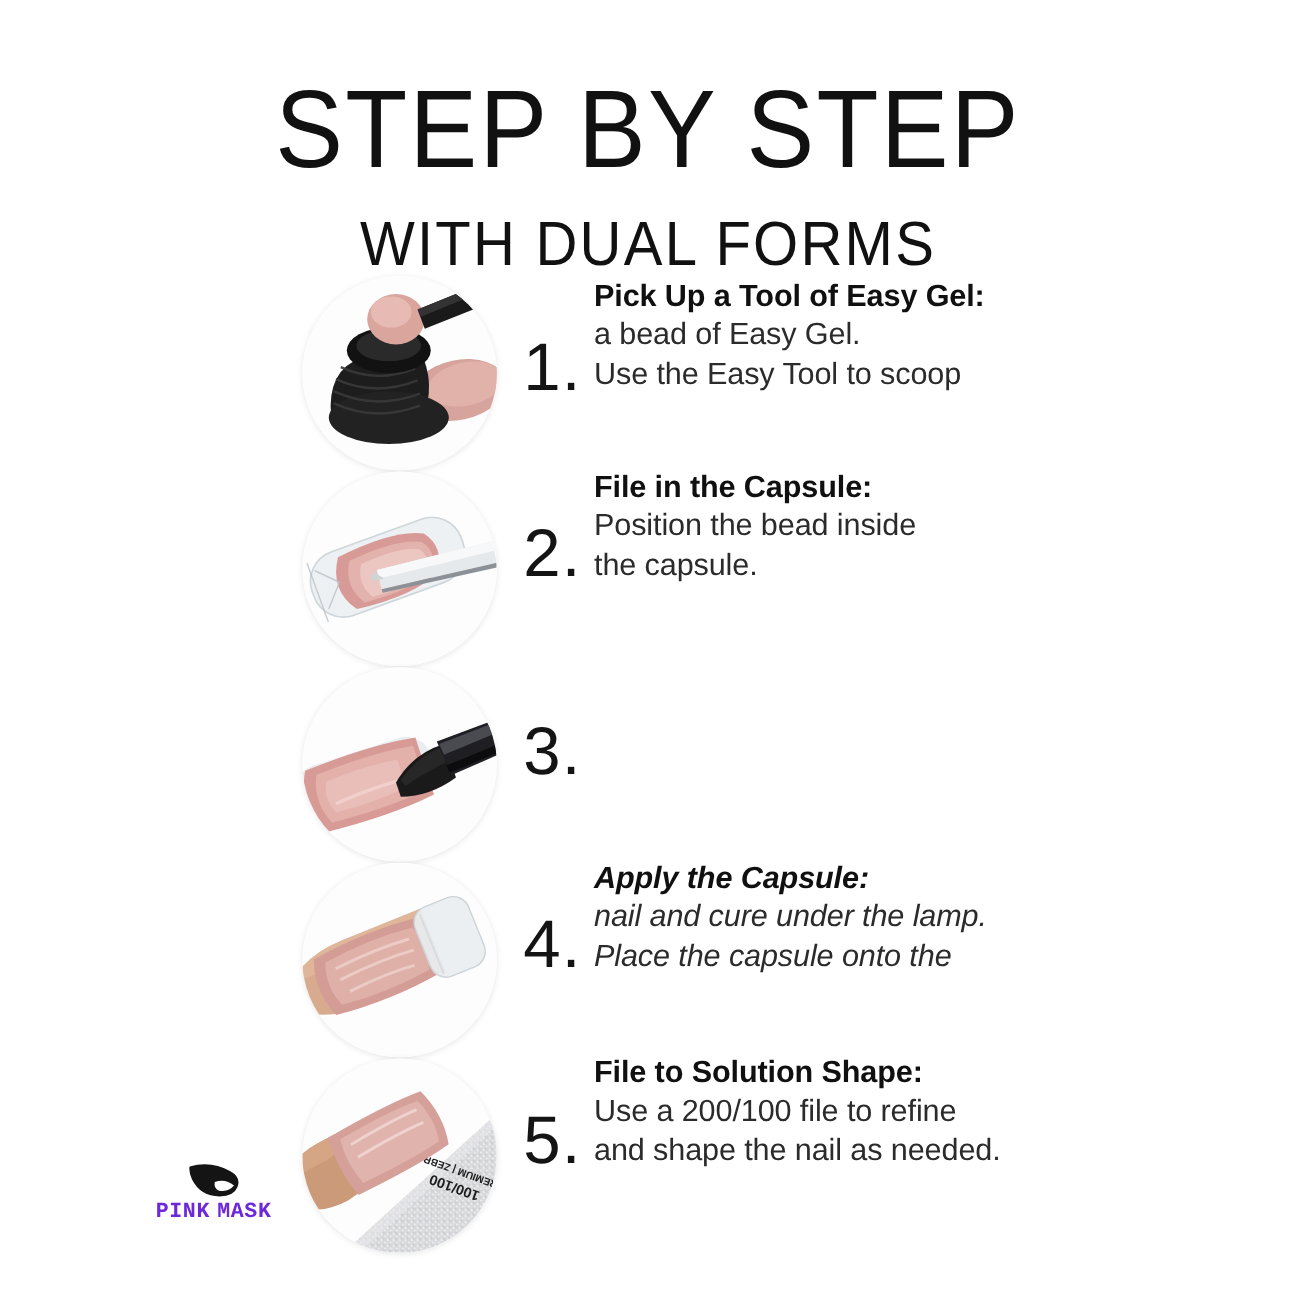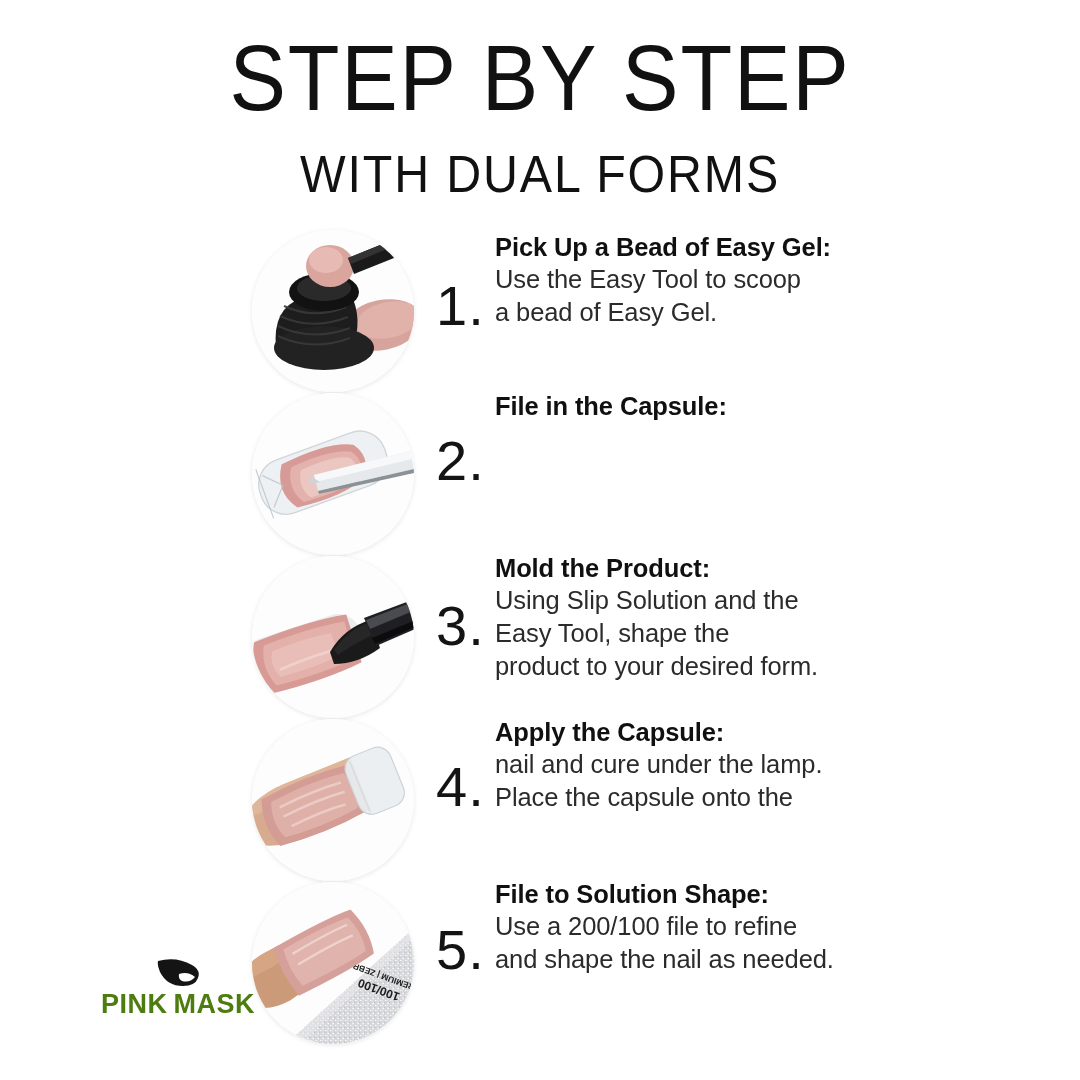--- a/index.html
+++ b/index.html
@@ -12,21 +12,21 @@
     background: #ffffff;
     font-family: "Liberation Sans", sans-serif;
     color: #1a1a1a;
     overflow: hidden;
     position: relative;
   }
 
   
   .header {
     width: 100%;
-    padding-top: 32px;
+    padding-top: 62px;
     text-align: center;
   }
   .title-main {
     font-family: "Liberation Sans", sans-serif;
     font-weight: 300;
     font-size: 92px;
     letter-spacing: 2px;
     line-height: 1.0;
     color: #111111;
     transform: scaleX(0.92);
@@ -113,38 +113,38 @@
     line-height: 1.29;
     color: #2b2b2b;
     letter-spacing: -0.1px;
   }
   .step-body div { white-space: nowrap; }
 
   
   .r1 .num { top: 50px; }  .r1 .txt { top: 4px; }
   .r2 .num { top: 42px; }  .r2 .txt { top: 0px; }
   .r3 .num { top: 44px; }  .r3 .txt { top: -1px; }
-  .r4 .num { top: 42px; }  .r4 .txt { top: 0px; }
+  .r4 .num { top: 42px; }  .r4 .txt { top: 0px; font-style: italic; }
   .r5 .num { top: 42px; }  .r5 .txt { top: -1px; }
 
   
   .logo {
     position: absolute;
     left: 78px;
     bottom: 60px;
     width: 200px;
     text-align: center;
   }
   .logo-mark { display: block; margin: 0 auto 2px auto; }
   .logo-text {
-    font-family: Liberation Sans, sans-serif;
+    font-family: Liberation Mono, monospace;
     font-weight: 700;
-    font-size: 27px;
+    font-size: 18px;
     letter-spacing: 0.5px;
-    color: #4d7c0f;
+    color: #6d28d9;
     white-space: nowrap;
   }
   .logo-text .gap { display: inline-block; width: 6px; }
 </style>
 </head>
 <body>
 
 <div class="header">
   <div class="title-main">STEP BY STEP</div>
   <div class="title-sub">WITH DUAL FORMS</div>
@@ -177,24 +177,24 @@
           <ellipse cx="78" cy="36" rx="24" ry="21" fill="#d9a59d"></ellipse>
           <ellipse cx="74" cy="30" rx="17" ry="13" fill="#e7bbb3"></ellipse>
 
           <path d="M96 28 L150 6 L157 22 L102 44 Z" fill="#1a1a1a"></path>
           <path d="M96 28 L150 6 L152 12 L99 34 Z" fill="#333"></path>
         </svg>
       </div>
     </div>
     <div class="num">1.</div>
     <div class="txt">
-      <div class="step-head">Pick Up a Bead of Easy Gel:</div>
+      <div class="step-head">Pick Up a Tool of Easy Gel:</div>
       <div class="step-body">
+        <div>a bead of Easy Gel.</div>
         <div>Use the Easy Tool to scoop</div>
-        <div>a bead of Easy Gel.</div>
       </div>
     </div>
   </div>
 
   <div class="step-row r2">
     <div class="photo-wrap">
       <div class="photo">
         <svg viewBox="0 0 162 162" xmlns="http://www.w3.org/2000/svg">
           <rect x="0" y="0" width="162" height="162" fill="#fdfdfd"></rect>
 
@@ -215,20 +215,24 @@
           <path d="M62 82 L158 58 L162 76 L66 98 Z" fill="#e6e9eb"></path>
           <path d="M62 82 L158 58 L160 66 L64 89 Z" fill="#f6f8f9"></path>
           <path d="M66 98 L162 76 L162 80 L67 101 Z" fill="#8b9196"></path>
           <path d="M60 84 q-6 3 0 7 l8 -2 z" fill="#cfd4d7"></path>
         </svg>
       </div>
     </div>
     <div class="num">2.</div>
     <div class="txt">
       <div class="step-head">File in the Capsule:</div>
+      <div class="step-body">
+        <div>Position the bead inside</div>
+        <div>the capsule.</div>
+      </div>
     </div>
   </div>
 
   <div class="step-row r3">
     <div class="photo-wrap">
       <div class="photo">
         <svg viewBox="0 0 162 162" xmlns="http://www.w3.org/2000/svg">
           <rect x="0" y="0" width="162" height="162" fill="#fdfdfd"></rect>
           <g transform="rotate(-18 81 86)">
 
@@ -243,28 +247,20 @@
           <path d="M78 96 q14 -24 40 -32 l10 28 q-22 16 -46 16 Z" fill="#1a1a1a"></path>
           <path d="M82 94 q14 -20 34 -27 l4 12 q-20 10 -34 20 Z" fill="#2d2d2d" opacity="0.7"></path>
 
           <path d="M112 62 L160 44 L170 70 L124 90 Z" fill="#1f1f23"></path>
           <path d="M114 64 L158 47 L161 55 L118 73 Z" fill="#55555c" opacity="0.8"></path>
           <path d="M120 82 L166 63 L168 69 L123 88 Z" fill="#0c0c0e"></path>
         </svg>
       </div>
     </div>
     <div class="num">3.</div>
-    <div class="txt">
-      <div class="step-head">Mold the Product:</div>
-      <div class="step-body">
-        <div>Using Slip Solution and the</div>
-        <div>Easy Tool, shape the</div>
-        <div>product to your desired form.</div>
-      </div>
-    </div>
   </div>
 
   <div class="step-row r4">
     <div class="photo-wrap">
       <div class="photo">
         <svg viewBox="0 0 162 162" xmlns="http://www.w3.org/2000/svg">
           <rect x="0" y="0" width="162" height="162" fill="#fdfdfd"></rect>
           <g transform="rotate(-22 81 84)">
 
             <path d="M-10 66 q20 -18 54 -18 l70 0 l0 56 l-70 2 q-36 0 -54 -16 Z" fill="#d8ab8e"></path>

